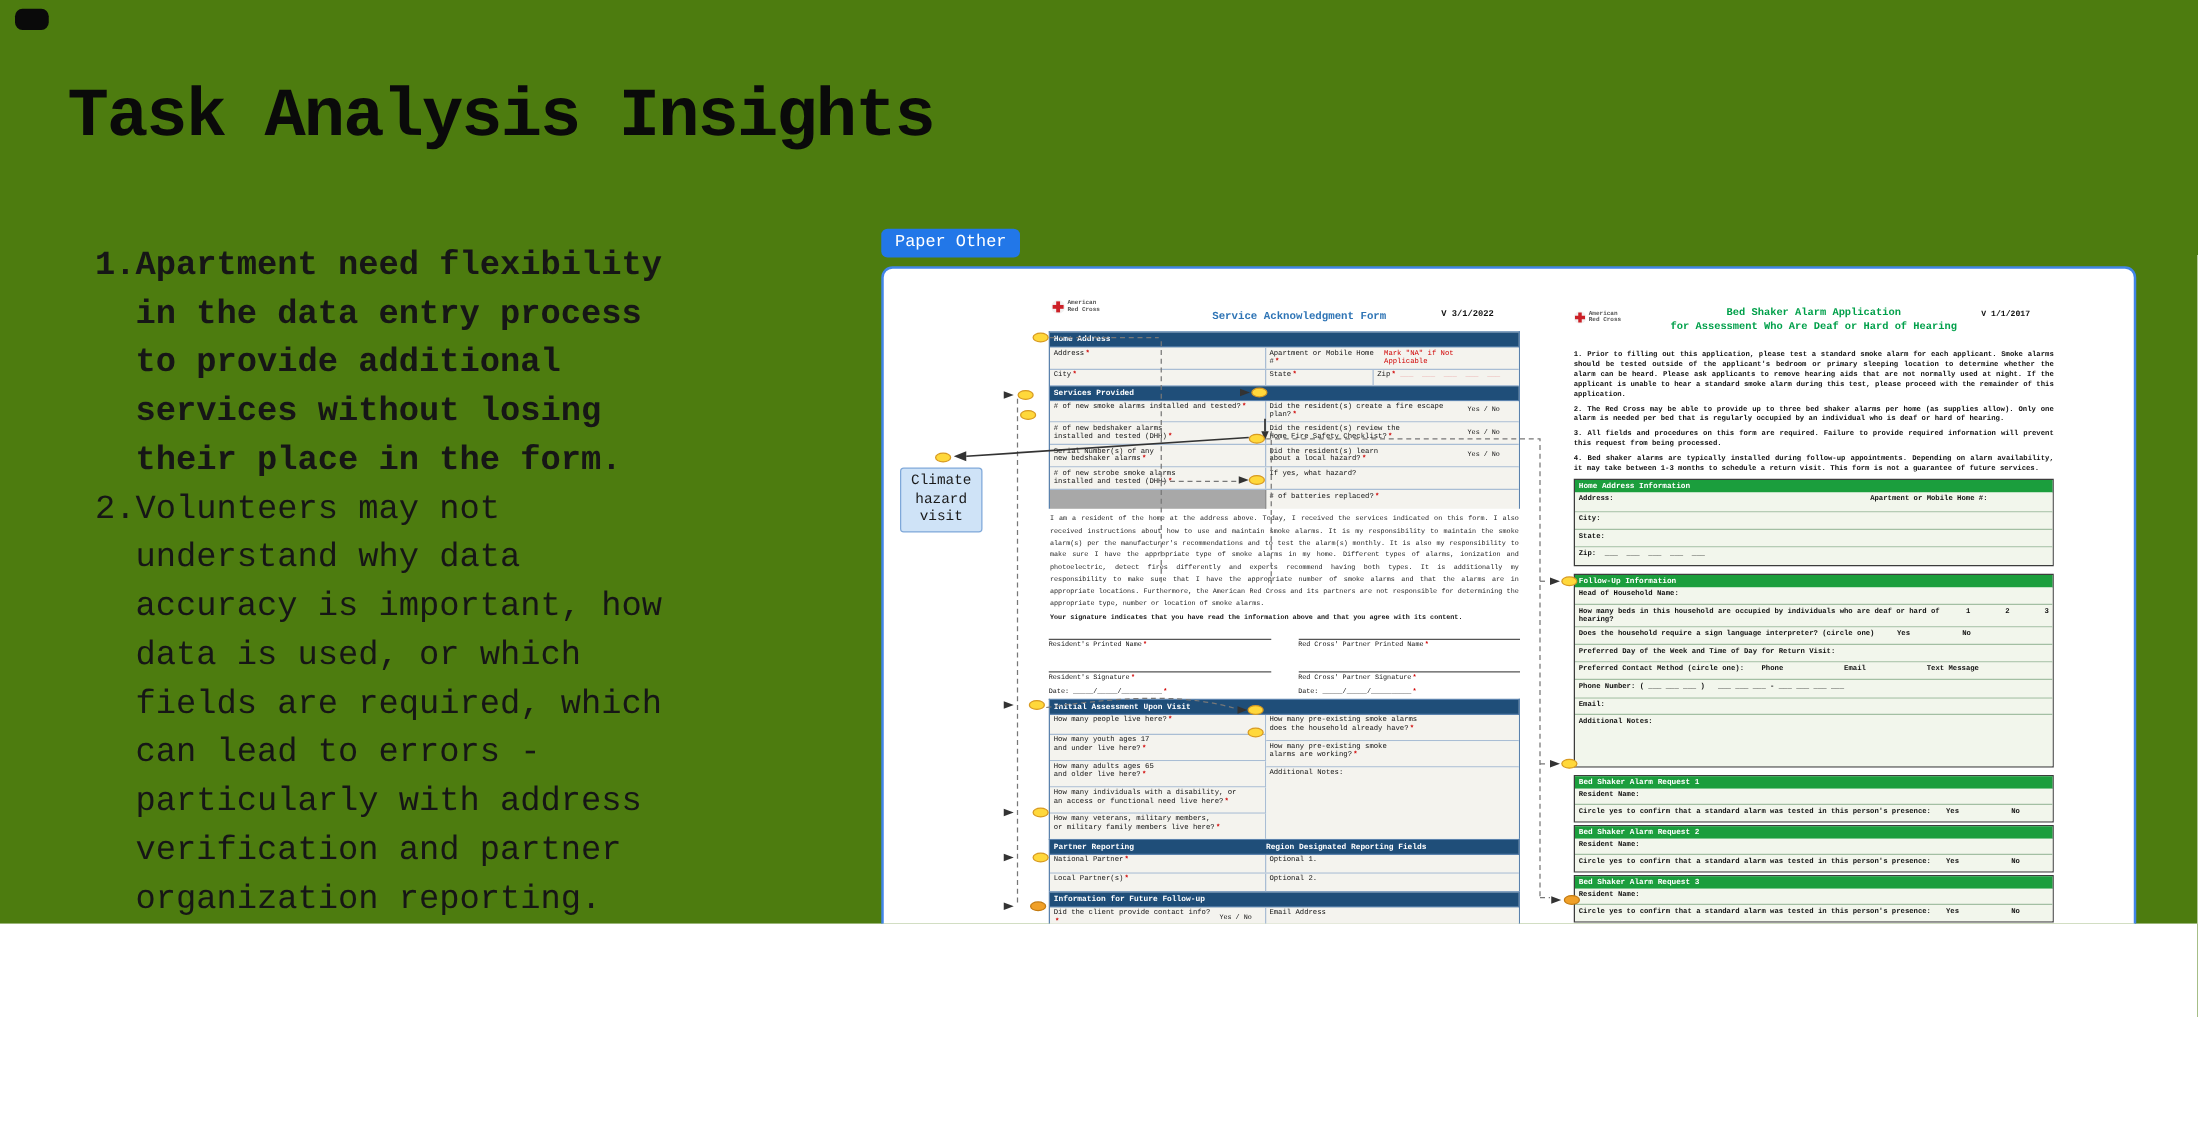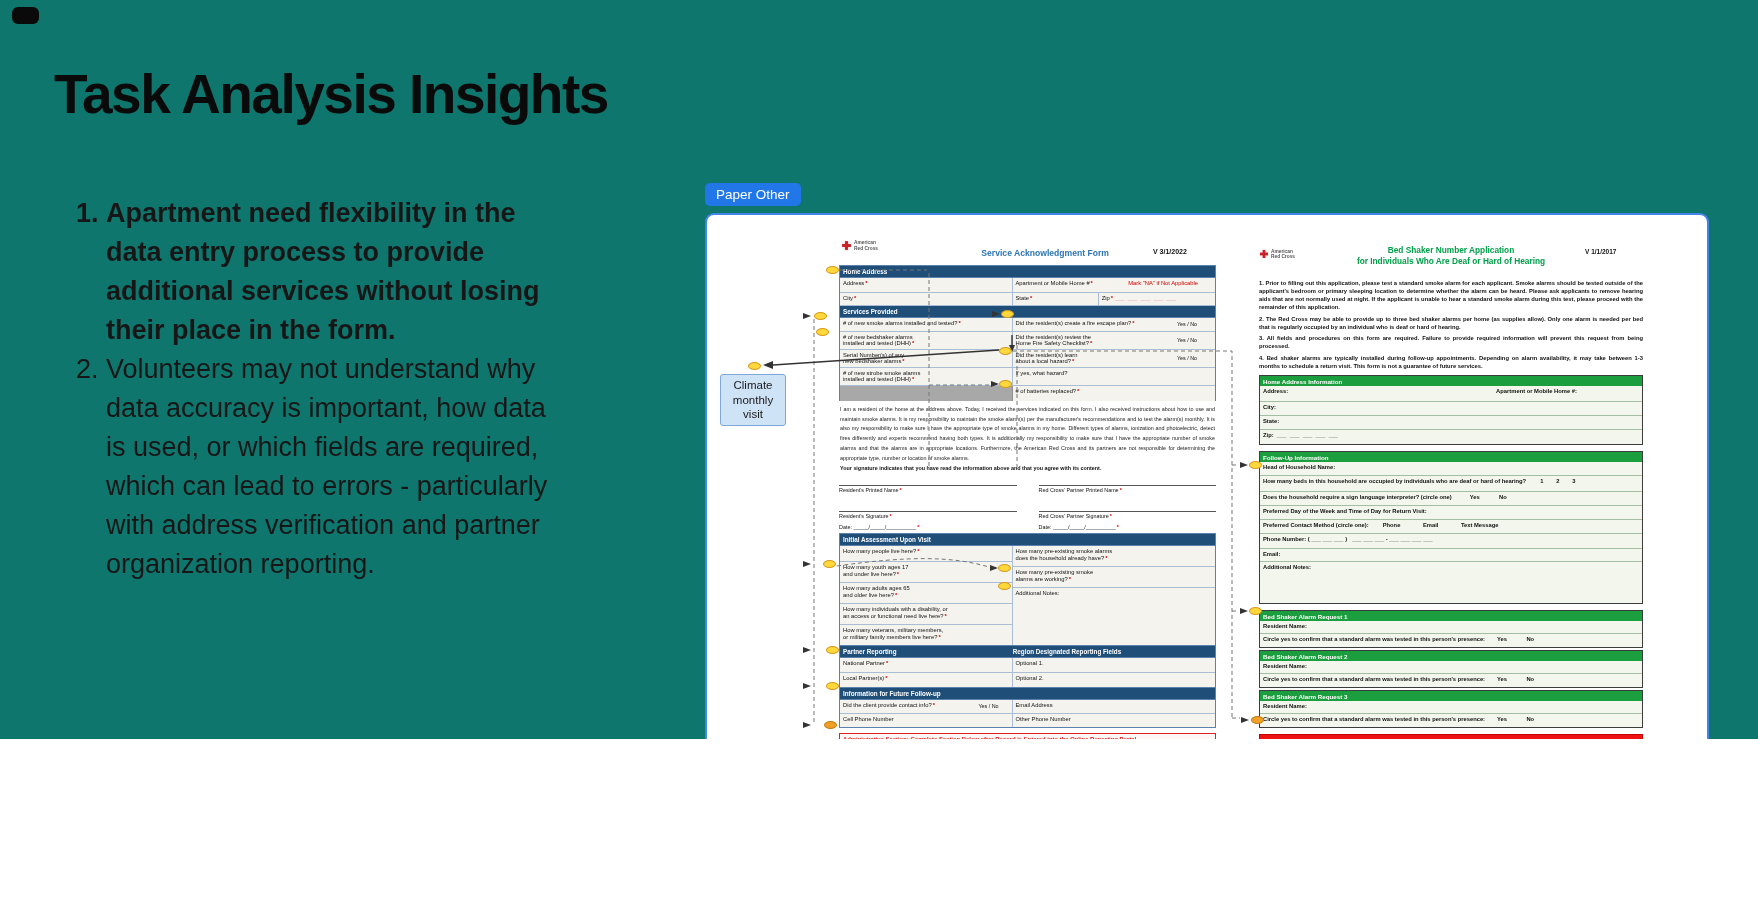--- a/index.html
+++ b/index.html
@@ -1,16 +1,16 @@
 <!DOCTYPE html>
 <html><head>
 <meta charset="utf-8">
 <style>
   html,body{margin:0;padding:0;background:#fff;}
-  .slide{position:relative;width:1758px;height:739px;background:#0f766e;font-family:Liberation Sans, sans-serif;overflow:hidden;}
+  .slide{position:relative;width:1758px;height:739px;background:#4d7c0f;font-family:Liberation Mono, monospace;overflow:hidden;}
   .corner{position:absolute;left:12px;top:7px;width:27px;height:17px;background:#0a0a0a;border-radius:6px;}
   .title{position:absolute;left:54px;top:62px;margin:0;font-size:55px;font-weight:700;letter-spacing:-1.5px;color:#0a0a0a;}
   .insights{position:absolute;left:76px;top:194px;width:486px;margin:0;padding:0;list-style:none;font-size:27px;line-height:39px;color:#161616;}
   .insights li{display:flex;}
   .insights .num{flex:0 0 30px;}
   .bold{font-weight:700;}
   .tab{position:absolute;left:705px;top:183px;height:23px;padding:0 11px;background:#2277e8;color:#fff;font-size:13.5px;line-height:23px;border-radius:5px;}
   .panel{position:absolute;left:705px;top:213px;width:1004px;height:568px;border:2px solid #4285e8;border-radius:9px;background:#fff;box-sizing:border-box;}
   .overlay{position:absolute;left:0;top:0;width:1004px;height:568px;pointer-events:none;z-index:3;}
   .mk{position:absolute;width:13px;height:8px;background:#ffd83b;border:1px solid #d89a20;border-radius:50%;box-sizing:border-box;z-index:4;}
@@ -139,21 +139,21 @@
     <span class="mk" style="left:116px;top:345px"></span>
     <span class="mk" style="left:291px;top:349px"></span>
     <span class="mk" style="left:291px;top:367px"></span>
     <span class="mk" style="left:119px;top:431px"></span>
     <span class="mk" style="left:119px;top:467px"></span>
     <span class="mk orange" style="left:117px;top:506px"></span>
     <span class="mk orange" style="left:544px;top:501px"></span>
     <span class="mk" style="left:542px;top:246px"></span>
     <span class="mk" style="left:542px;top:392px"></span>
 
-    <div class="climate">Climate monthly visit</div>
+    <div class="climate">Climate hazard visit</div>
 
     <div class="saf">
       <div class="fhead">
         <div class="logo">
           <svg width="11" height="11" viewBox="0 0 10 10">
               <circle cx="5" cy="5" r="5" fill="#f2f2f2"></circle>
               <rect x="3.6" y="1" width="2.8" height="8" fill="#cc2027"></rect>
               <rect x="1" y="3.6" width="8" height="2.8" fill="#cc2027"></rect>
             </svg>
           <div class="orgtxt">
@@ -341,22 +341,22 @@
           <svg width="10" height="10" viewBox="0 0 10 10">
               <circle cx="5" cy="5" r="5" fill="#f2f2f2"></circle>
               <rect x="3.6" y="1" width="2.8" height="8" fill="#cc2027"></rect>
               <rect x="1" y="3.6" width="8" height="2.8" fill="#cc2027"></rect>
             </svg>
           <div class="orgtxt">
             <div>American</div>
               <div>Red Cross</div>
           </div>
         </div>
-        <div class="bt">Bed Shaker Number Application</div>
-        <div class="bt">for Individuals Who Are Deaf or Hard of Hearing</div>
+        <div class="bt">Bed Shaker Alarm Application</div>
+        <div class="bt">for Assessment Who Are Deaf or Hard of Hearing</div>
         <div class="bsa-ver">V 1/1/2017</div>
       </div>
 
       <div class="bp">1. Prior to filling out this application, please test a standard smoke alarm for each applicant. Smoke alarms should be tested outside of the applicant's bedroom or primary sleeping location to determine whether the alarm can be heard. Please ask applicants to remove hearing aids that are not normally used at night. If the applicant is unable to hear a standard smoke alarm during this test, please proceed with the remainder of this application.</div>
       <div class="bp">2. The Red Cross may be able to provide up to three bed shaker alarms per home (as supplies allow). Only one alarm is needed per bed that is regularly occupied by an individual who is deaf or hard of hearing.</div>
       <div class="bp">3. All fields and procedures on this form are required. Failure to provide required information will prevent this request from being processed.</div>
       <div class="bp">4. Bed shaker alarms are typically installed during follow-up appointments. Depending on alarm availability, it may take between 1-3 months to schedule a return visit. This form is not a guarantee of future services.</div>
 
       <div class="gtab">
         <div class="gbar">Home Address Information</div>

